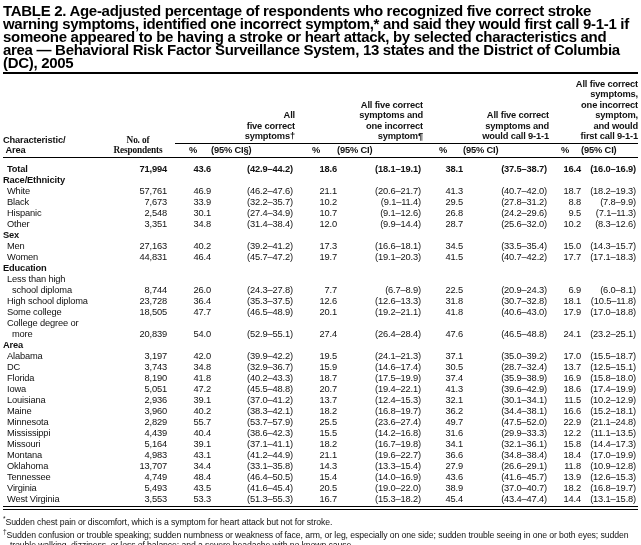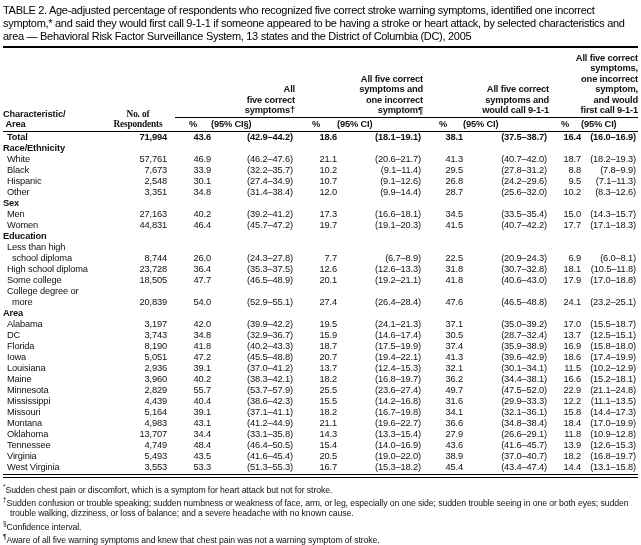--- a/index.html
+++ b/index.html
@@ -4,21 +4,21 @@
 <style>
   html,body { margin:0; padding:0; background:#ffffff; }
   body { width:641px; height:545px; overflow:hidden; }
   .page {
     box-sizing:border-box; width:641px; height:545px;
     padding:4px 3px 0 3px;
     font-family:"Liberation Sans", sans-serif;
     color:#111; background:#fff;
   }
   .title {
-    font-weight:normal; font-size:11px; line-height:13px;
+    font-weight:bold; font-size:15px; line-height:13px;
     letter-spacing:-0.3px; color:#000;
   }
   .rule-title { border-top:2px solid #000; margin-top:3px; }
   table {
     border-collapse:collapse; table-layout:fixed;
     width:635px; margin-top:5px;
   }
   th, td { padding:0; white-space:nowrap; font-weight:normal; }
   thead th {
     font-weight:bold; font-size:9.3px; line-height:10.4px;
@@ -30,21 +30,21 @@
   }
   thead tr.sub th { padding-top:1px; }
   th.charh { text-align:left; }
   th.resph { text-align:center;font-family:Liberation Serif, serif; }
   th.pcth  { text-align:center; }
   th.cih   { text-align:left; padding-right:2px; }
   tbody td {
     font-size:9.3px; line-height:11px; vertical-align:bottom;
     letter-spacing:-0.15px;
   }
-  tbody tr:first-child td { padding-top:0; }
+  tbody tr:first-child td { padding-top:6px; }
   td.num { text-align:right; }
   td.ci  { padding-right:2px; }
   td.resp{ padding-right:8px; }
   td.lbl { text-align:left; padding-left:4px; }
   td.section { text-align:left; font-weight:bold; }
   tr.bold td { font-weight:bold; }
   .lbl-cont { padding-left:5px; }
   .rule-bottom {
     width:635px; height:2px; margin-top:1px;
     border-top:1px solid #000; border-bottom:1px solid #000;

